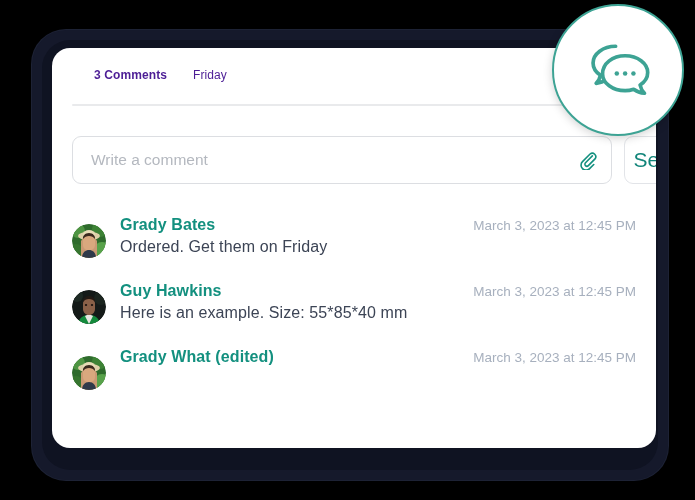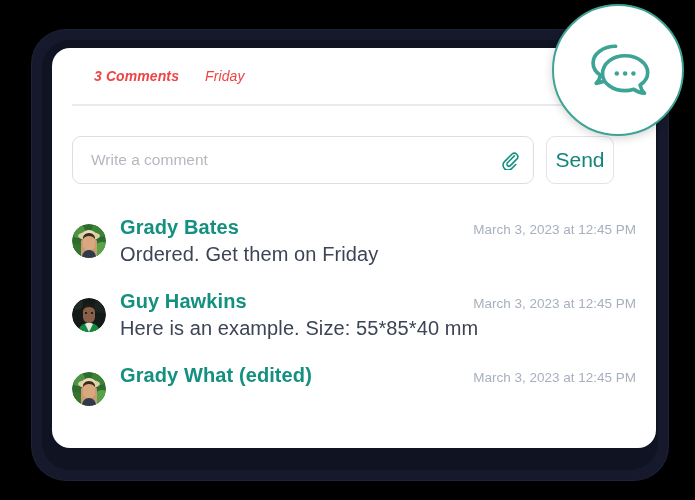--- a/index.html
+++ b/index.html
@@ -39,47 +39,46 @@
     border-radius:18px 18px 18px 18px;
     overflow:hidden;
   }
 
   
   .tabs {
     position:absolute; left:42px; top:20px;
     display:flex; align-items:flex-end; gap:26px;
   }
   .tab {
-    font-size:14px;
-    color:#ef4444;
+    font-size:12px;
+    color:#4c1d95;
     padding-bottom:4px;
     letter-spacing:.1px;
     white-space:nowrap;
     cursor:pointer;
-    font-style:italic;
   }
   .tab.active { font-weight:bold; }
 
   .tab-divider {
     position:absolute;
     left:20px; top:56px;
     width:564px; height:2px;
     background:#e9eaec;
     border-radius:2px;
   }
 
   
   .composer {
     position:absolute;
     left:20px; top:88px;
     display:flex; align-items:center; gap:12px;
   }
   .input-wrap {
     position:relative;
-    width:462px; height:48px;
+    width:540px; height:48px;
     border:1px solid #dcdee2;
     border-radius:9px;
     background:#fff;
     display:flex; align-items:flex-end;
   }
   .comment-input {
     border:none; outline:none;
     background:transparent;
     font-family:"Liberation Sans", sans-serif;
     font-size:15.5px;
@@ -129,34 +128,34 @@
     position:relative;
   }
   .avatar svg { display:block; width:34px; height:34px; }
 
   .c-body { flex:1; padding-left:14px; }
   .c-head {
     display:flex; align-items:baseline;
     justify-content:space-between;
   }
   .c-author {
-    font-size:20px;
+    font-size:16px;
     font-weight:bold;
     color:#13907f;
     letter-spacing:.1px;
   }
   .c-time {
     font-size:13.5px;
     color:#a7b0be;
     white-space:nowrap;
     padding-left:10px;
   }
   .c-text {
     margin-top:4px;
-    font-size:20px;
+    font-size:16px;
     color:#3c4455;
     letter-spacing:.1px;
   }
 
   
   .badge {
     position:absolute;
     left:552px; top:4px;
     width:132px; height:132px;
     border-radius:50%;

